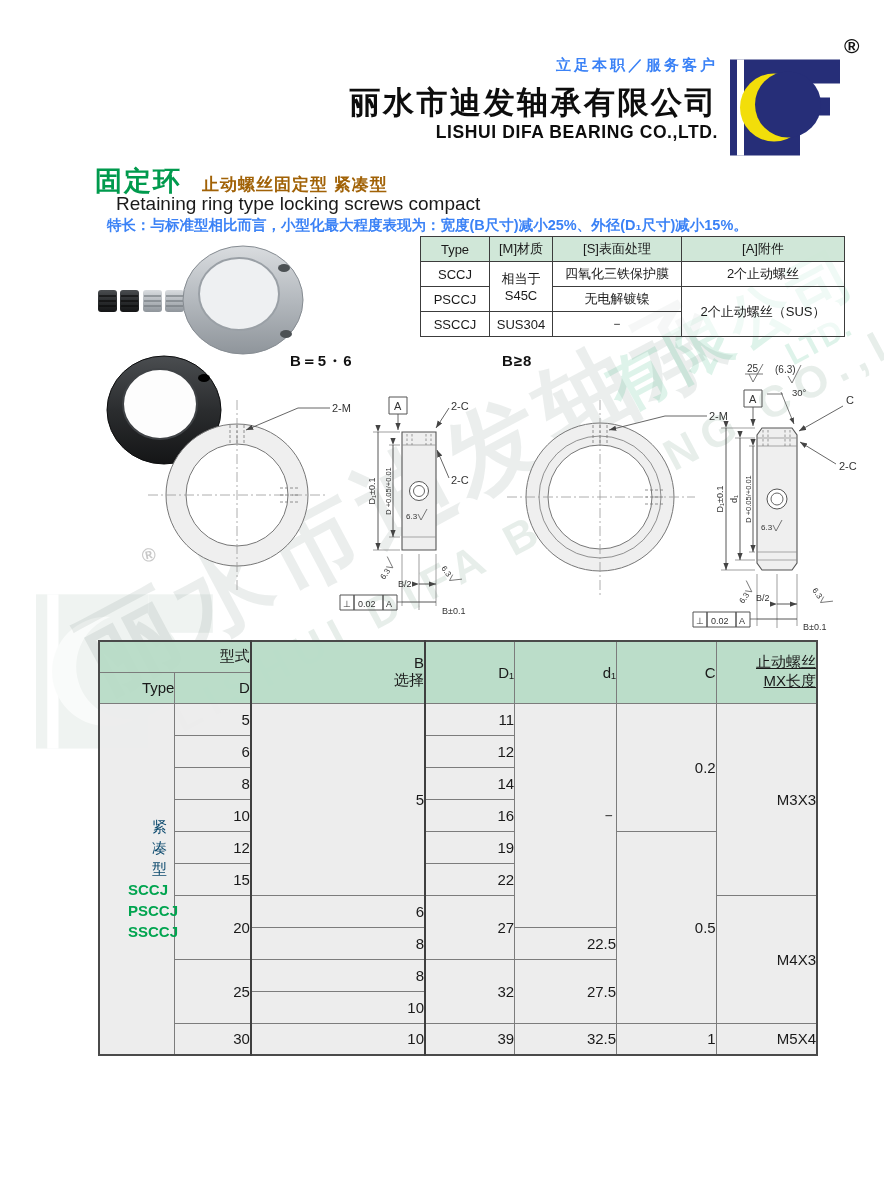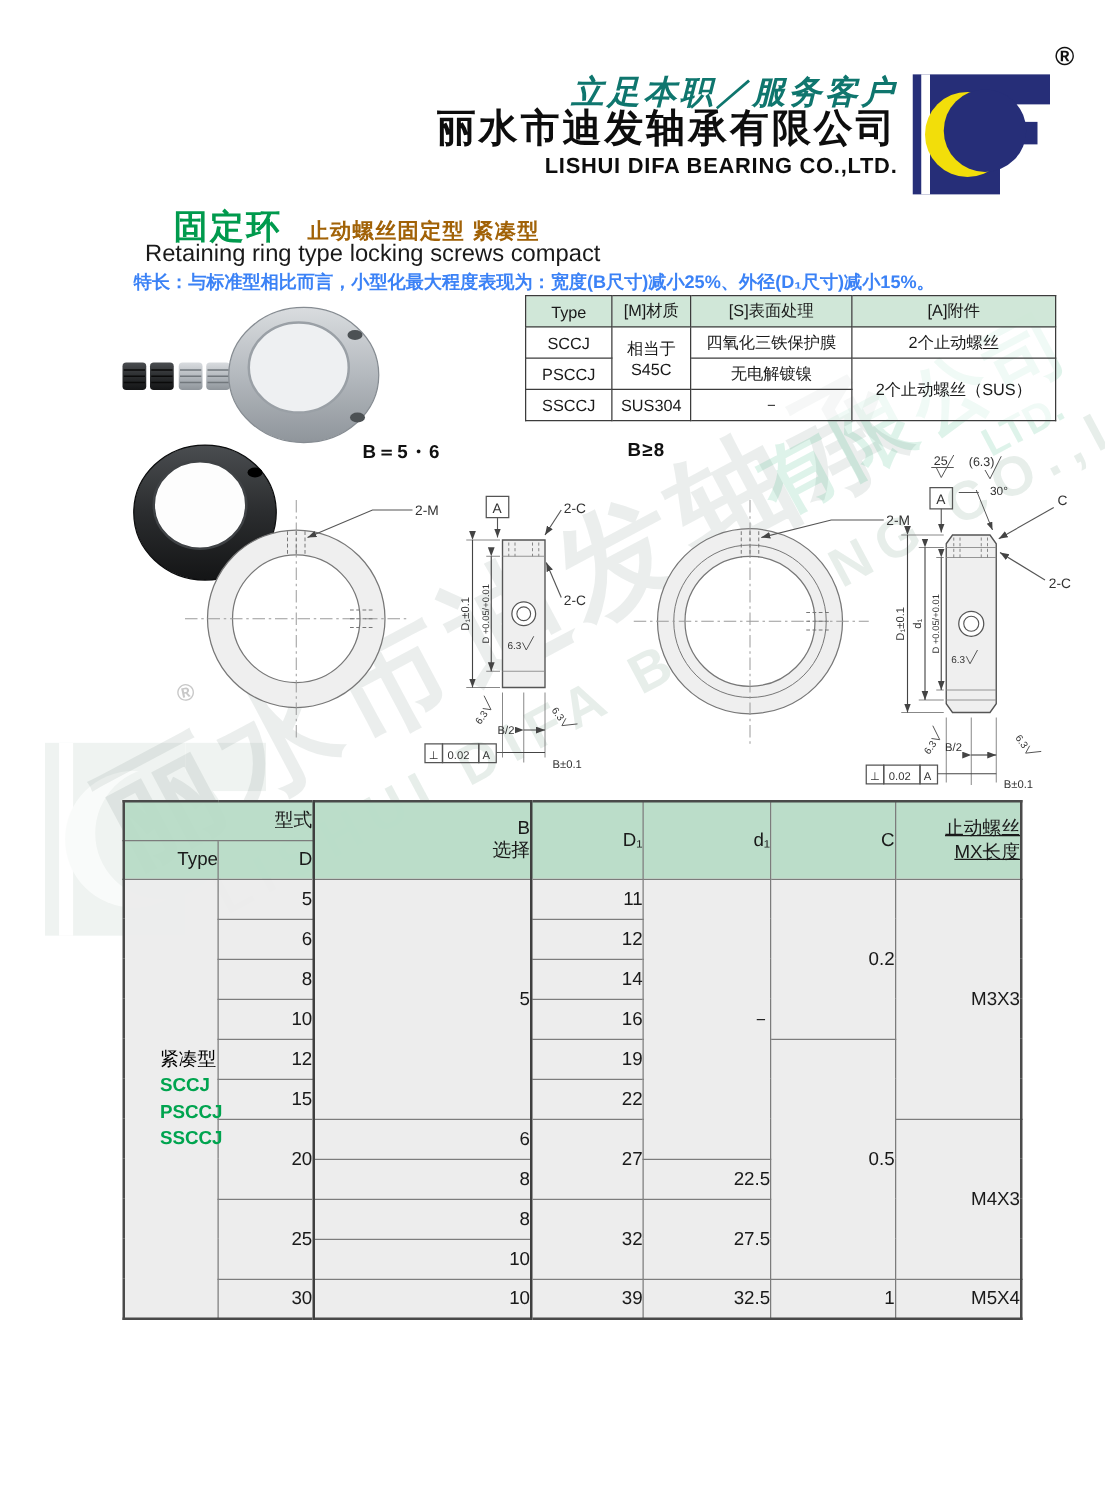--- a/index.html
+++ b/index.html
@@ -11,29 +11,29 @@
   
   .wm{position:absolute;white-space:nowrap;font-weight:bold;z-index:0;transform-origin:left center;}
   .wm-cn{left:90px;top:600px;font-size:95px;letter-spacing:8px;color:rgba(128,152,140,0.16);transform:rotate(-28deg);}
   .wm-en{left:175px;top:695px;font-size:44px;letter-spacing:9px;color:rgba(110,155,128,0.17);transform:rotate(-28deg);}
   .wm-green{left:612px;top:352px;font-size:62px;letter-spacing:6px;color:rgba(0,165,90,0.13);transform:rotate(-28deg);}
   .wm-green-en{left:788px;top:338px;font-size:32px;color:rgba(0,165,90,0.13);transform:rotate(-28deg);}
   .wm-reg{left:142px;top:546px;font-size:19px;color:#c8c8c8;transform:rotate(-12deg);}
   .wm-logo{left:36px;top:584px;opacity:0.10;z-index:0;}
 
   
-  .slogan{right:166px;top:56px;font-size:26px;font-weight:bold;color:#0f766e;letter-spacing:3px;z-index:2;font-style:italic;}
+  .slogan{right:166px;top:56px;font-size:15px;font-weight:bold;color:#3b82f6;letter-spacing:3px;z-index:2;}
   .company-cn{right:166px;top:82px;font-size:31px;font-weight:bold;color:#0d0d0d;letter-spacing:2.5px;z-index:2;}
   .company-en{right:166px;top:122px;font-size:17.5px;font-weight:bold;color:#0d0d0d;letter-spacing:0.6px;z-index:2;}
   .logo-box{left:730px;top:52px;z-index:2;}
   .reg-mark{left:844px;top:34px;font-size:21px;font-weight:bold;color:#111;z-index:2;}
 
   
   .title-row{left:95px;top:163px;z-index:2;}
-  .title-cn{font-size:27px;font-weight:bold;color:#009a4d;letter-spacing:2px;margin-left:44px;}
+  .title-cn{font-size:27px;font-weight:bold;color:#009a4d;letter-spacing:2px;}
   .title-sub{font-size:17px;font-weight:bold;color:#a16207;margin-left:20px;letter-spacing:1px;}
   .title-en{left:95px;top:193px;font-size:19px;color:#1a1a1a;z-index:2;margin-left:21px;}
   .feature-line{left:95px;top:216px;font-size:14.5px;font-weight:bold;color:#3b82f6;z-index:2;margin-left:12px;}
 
   
   table{border-collapse:collapse;}
   .spec-table{left:420px;top:236px;z-index:2;}
   .spec-table td,.spec-table th{border:1px solid #3c3c3c;font-size:13px;text-align:center;
       height:25px;padding:0 4px;font-weight:normal;color:#1a1a1a;background:rgba(255,255,255,0.55);}
   .spec-table th{background:rgba(205,230,214,0.95);}
@@ -48,21 +48,21 @@
 
   
   .main-table{left:98px;top:640px;z-index:1;table-layout:fixed;width:720px;}
   .main-table td,.main-table th{border:1px solid #7c7c7c;font-size:15px;font-weight:normal;
       text-align:right;vertical-align:middle;color:#1a1a1a;padding:0;}
   .main-table th{background:rgba(184,220,199,0.96);height:31px;}
   .main-table td{background:rgba(236,236,236,0.94);height:32px;}
   .main-table{border:2px solid #4a4a4a;}
   .bcol{border-left:2px solid #3f3f3f !important;border-right:2px solid #3f3f3f !important;}
   .type-cell{text-align:left !important;padding-left:28px !important;font-size:15px;line-height:21px;}
-  .type-kind{color:#000000;}
+  .type-kind{color:#0c4a6e;margin-left:24px;}
   .type-model{color:#00a44f;font-weight:bold;}
   .mt-c1{width:122px;} .mt-c3{width:140px;} .mt-c4{width:72px;}
   .mt-c5{width:82px;} .mt-c6{width:80px;} .mt-c7{width:81px;text-decoration:underline;}
 
   svg text{font-family:"Liberation Sans","DejaVu Sans",sans-serif;fill:#333;}
   svg .dim{font-size:9px;} svg .lbl{font-size:11px;}
   svg line,svg path,svg polyline,svg rect,svg circle,svg polygon{vector-effect:non-scaling-stroke;}
 </style>
 </head>
 <body>

